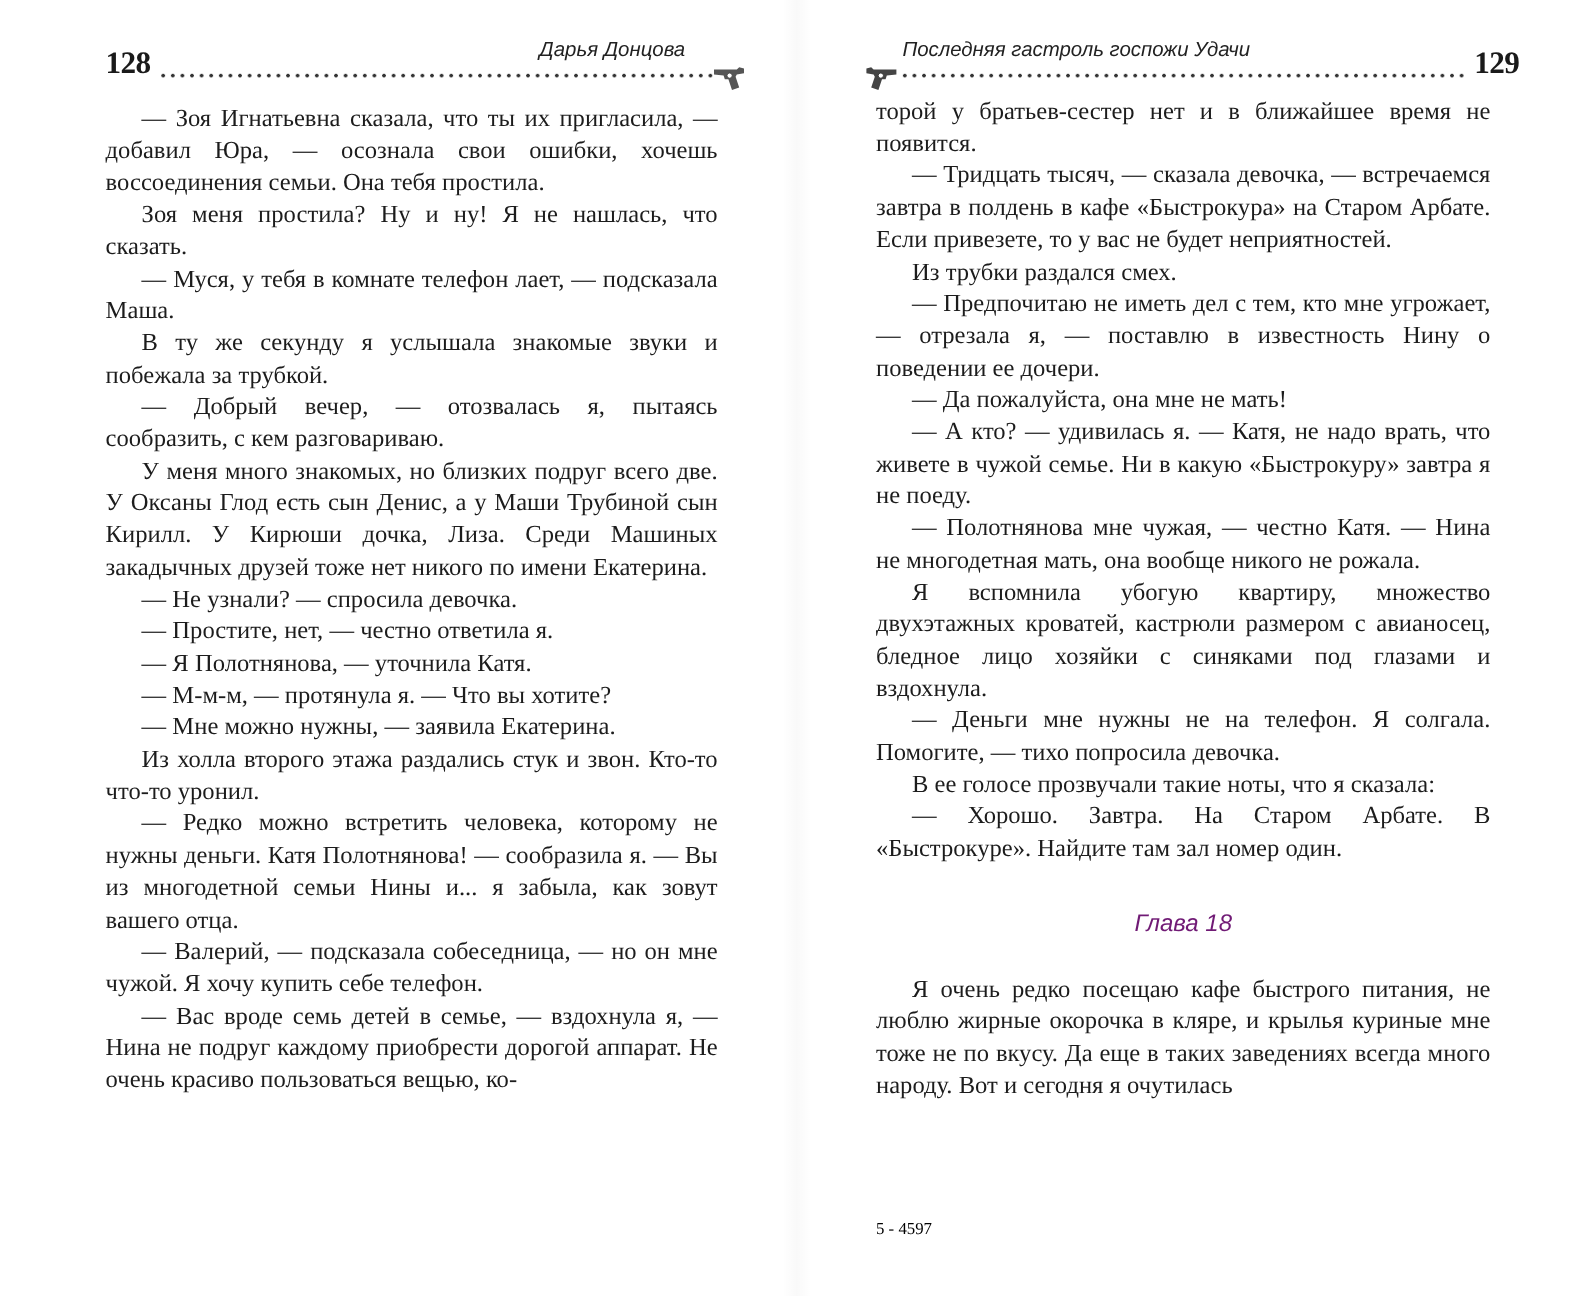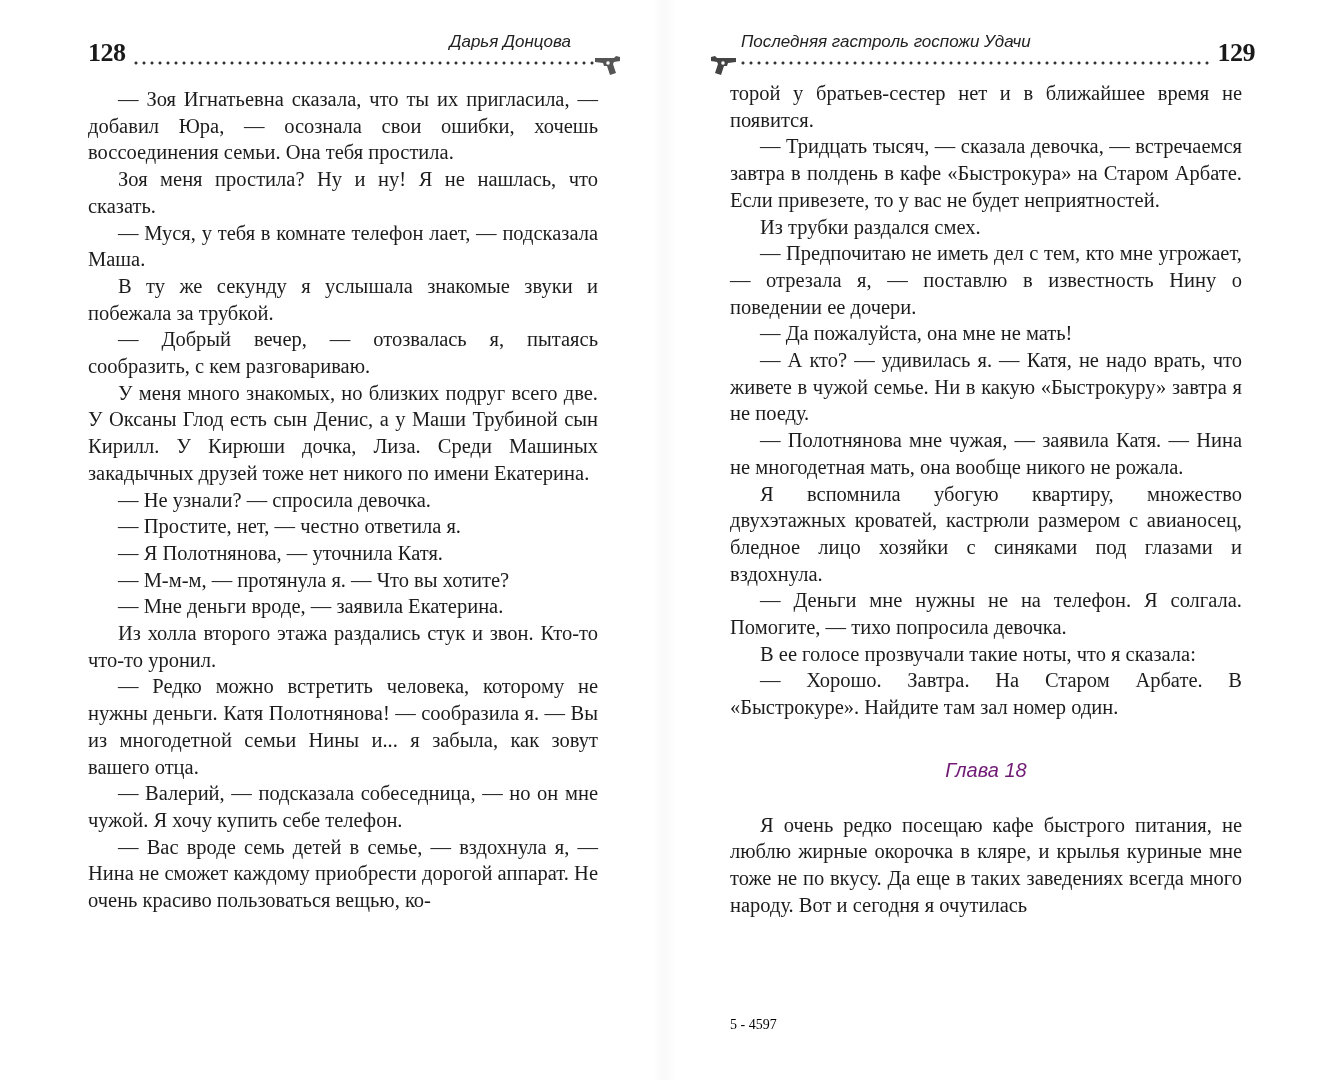--- a/index.html
+++ b/index.html
@@ -6,21 +6,21 @@
   body {
     width: 1328px; height: 1080px; background: #ffffff; overflow: hidden;
     position: relative; color: #1a1a1a;
   }
   .page { position: absolute; top: 0; height: 1068px; padding-left: 44px; }
   .page-left { left: 0; width: 664px; }
   .page-right { left: 664px; width: 664px; }
 
   .header { position: absolute; top: 30px; height: 50px; }
   .page-left .header { left: 88px; width: 528px; }
-  .page-right .header { left: 37px; width: 554px; }
+  .page-right .header { left: 48px; width: 554px; }
 
   .folio {
     position: absolute; top: 8px;
     font-family: "Liberation Serif", serif; font-size: 26px; font-weight: bold;
     color: #1a1a1a; letter-spacing: -0.5px;
   }
   .page-left .folio { left: 0; }
   .page-right .folio { right: 0; }
 
   .running-head {
@@ -88,25 +88,25 @@
     <p>— Зоя Игнатьевна сказала, что ты их пригласила, — добавил Юра, — осознала свои ошибки, хочешь воссоединения семьи. Она тебя простила.</p>
     <p>Зоя меня простила? Ну и ну! Я не нашлась, что сказать.</p>
     <p>— Муся, у тебя в комнате телефон лает, — подсказала Маша.</p>
     <p>В ту же секунду я услышала знакомые звуки и побежала за трубкой.</p>
     <p>— Добрый вечер, — отозвалась я, пытаясь сообразить, с кем разговариваю.</p>
     <p>У меня много знакомых, но близких подруг всего две. У Оксаны Глод есть сын Денис, а у Маши Трубиной сын Кирилл. У Кирюши дочка, Лиза. Среди Машиных закадычных друзей тоже нет никого по имени Екатерина.</p>
     <p>— Не узнали? — спросила девочка.</p>
     <p>— Простите, нет, — честно ответила я.</p>
     <p>— Я Полотнянова, — уточнила Катя.</p>
     <p>— М-м-м, — протянула я. — Что вы хотите?</p>
-    <p>— Мне деньги вроде, — заявила Екатерина.</p>
+    <p>— Мне можно нужны, — заявила Екатерина.</p>
     <p>Из холла второго этажа раздались стук и звон. Кто-то что-то уронил.</p>
     <p>— Редко можно встретить человека, которому не нужны деньги. Катя Полотнянова! — сообразила я. — Вы из многодетной семьи Нины и... я забыла, как зовут вашего отца.</p>
     <p>— Валерий, — подсказала собеседница, — но он мне чужой. Я хочу купить себе телефон.</p>
-    <p>— Вас вроде семь детей в семье, — вздохнула я, — Нина не сможет каждому приобрести дорогой аппарат. Не очень красиво пользоваться вещью, ко-</p>
+    <p>— Вас вроде семь детей в семье, — вздохнула я, — Нина не подруг каждому приобрести дорогой аппарат. Не очень красиво пользоваться вещью, ко-</p>
   </div>
 </div>
 
 <div class="gutter"></div>
 
 <div class="page page-right">
   <div class="header">
     <svg class="gun" viewBox="0 0 30 22">
       <path d="M1 4 L20 4 L22 2 L26 3 L26 7 L20 8 L19 10 L22 19 L16 21 L13 12 L10 12 L9 9 L1 8 Z" fill="#444"></path>
       <circle cx="14" cy="9" r="2.2" fill="#fff" stroke="#333" stroke-width="0.8"></circle>
@@ -116,21 +116,21 @@
     <span class="folio">129</span>
   </div>
 
   <div class="text">
     <p class="noindent">торой у братьев-сестер нет и в ближайшее время не появится.</p>
     <p>— Тридцать тысяч, — сказала девочка, — встречаемся завтра в полдень в кафе «Быстрокура» на Старом Арбате. Если привезете, то у вас не будет неприятностей.</p>
     <p>Из трубки раздался смех.</p>
     <p>— Предпочитаю не иметь дел с тем, кто мне угрожает, — отрезала я, — поставлю в известность Нину о поведении ее дочери.</p>
     <p>— Да пожалуйста, она мне не мать!</p>
     <p>— А кто? — удивилась я. — Катя, не надо врать, что живете в чужой семье. Ни в какую «Быстрокуру» завтра я не поеду.</p>
-    <p>— Полотнянова мне чужая, — заявила Катя. — Нина не многодетная мать, она вообще никого не рожала.</p>
+    <p>— Полотнянова мне чужая, — честно Катя. — Нина не многодетная мать, она вообще никого не рожала.</p>
     <p>Я вспомнила убогую квартиру, множество двухэтажных кроватей, кастрюли размером с авианосец, бледное лицо хозяйки с синяками под глазами и вздохнула.</p>
     <p>— Деньги мне нужны не на телефон. Я солгала. Помогите, — тихо попросила девочка.</p>
     <p>В ее голосе прозвучали такие ноты, что я сказала:</p>
     <p>— Хорошо. Завтра. На Старом Арбате. В «Быстрокуре». Найдите там зал номер один.</p>
     <div class="chapter-title">Глава 18</div>
     <p>Я очень редко посещаю кафе быстрого питания, не люблю жирные окорочка в кляре, и крылья куриные мне тоже не по вкусу. Да еще в таких заведениях всегда много народу. Вот и сегодня я очутилась</p>
   </div>
 
   <div class="signature">5 - 4597</div>
 </div>

